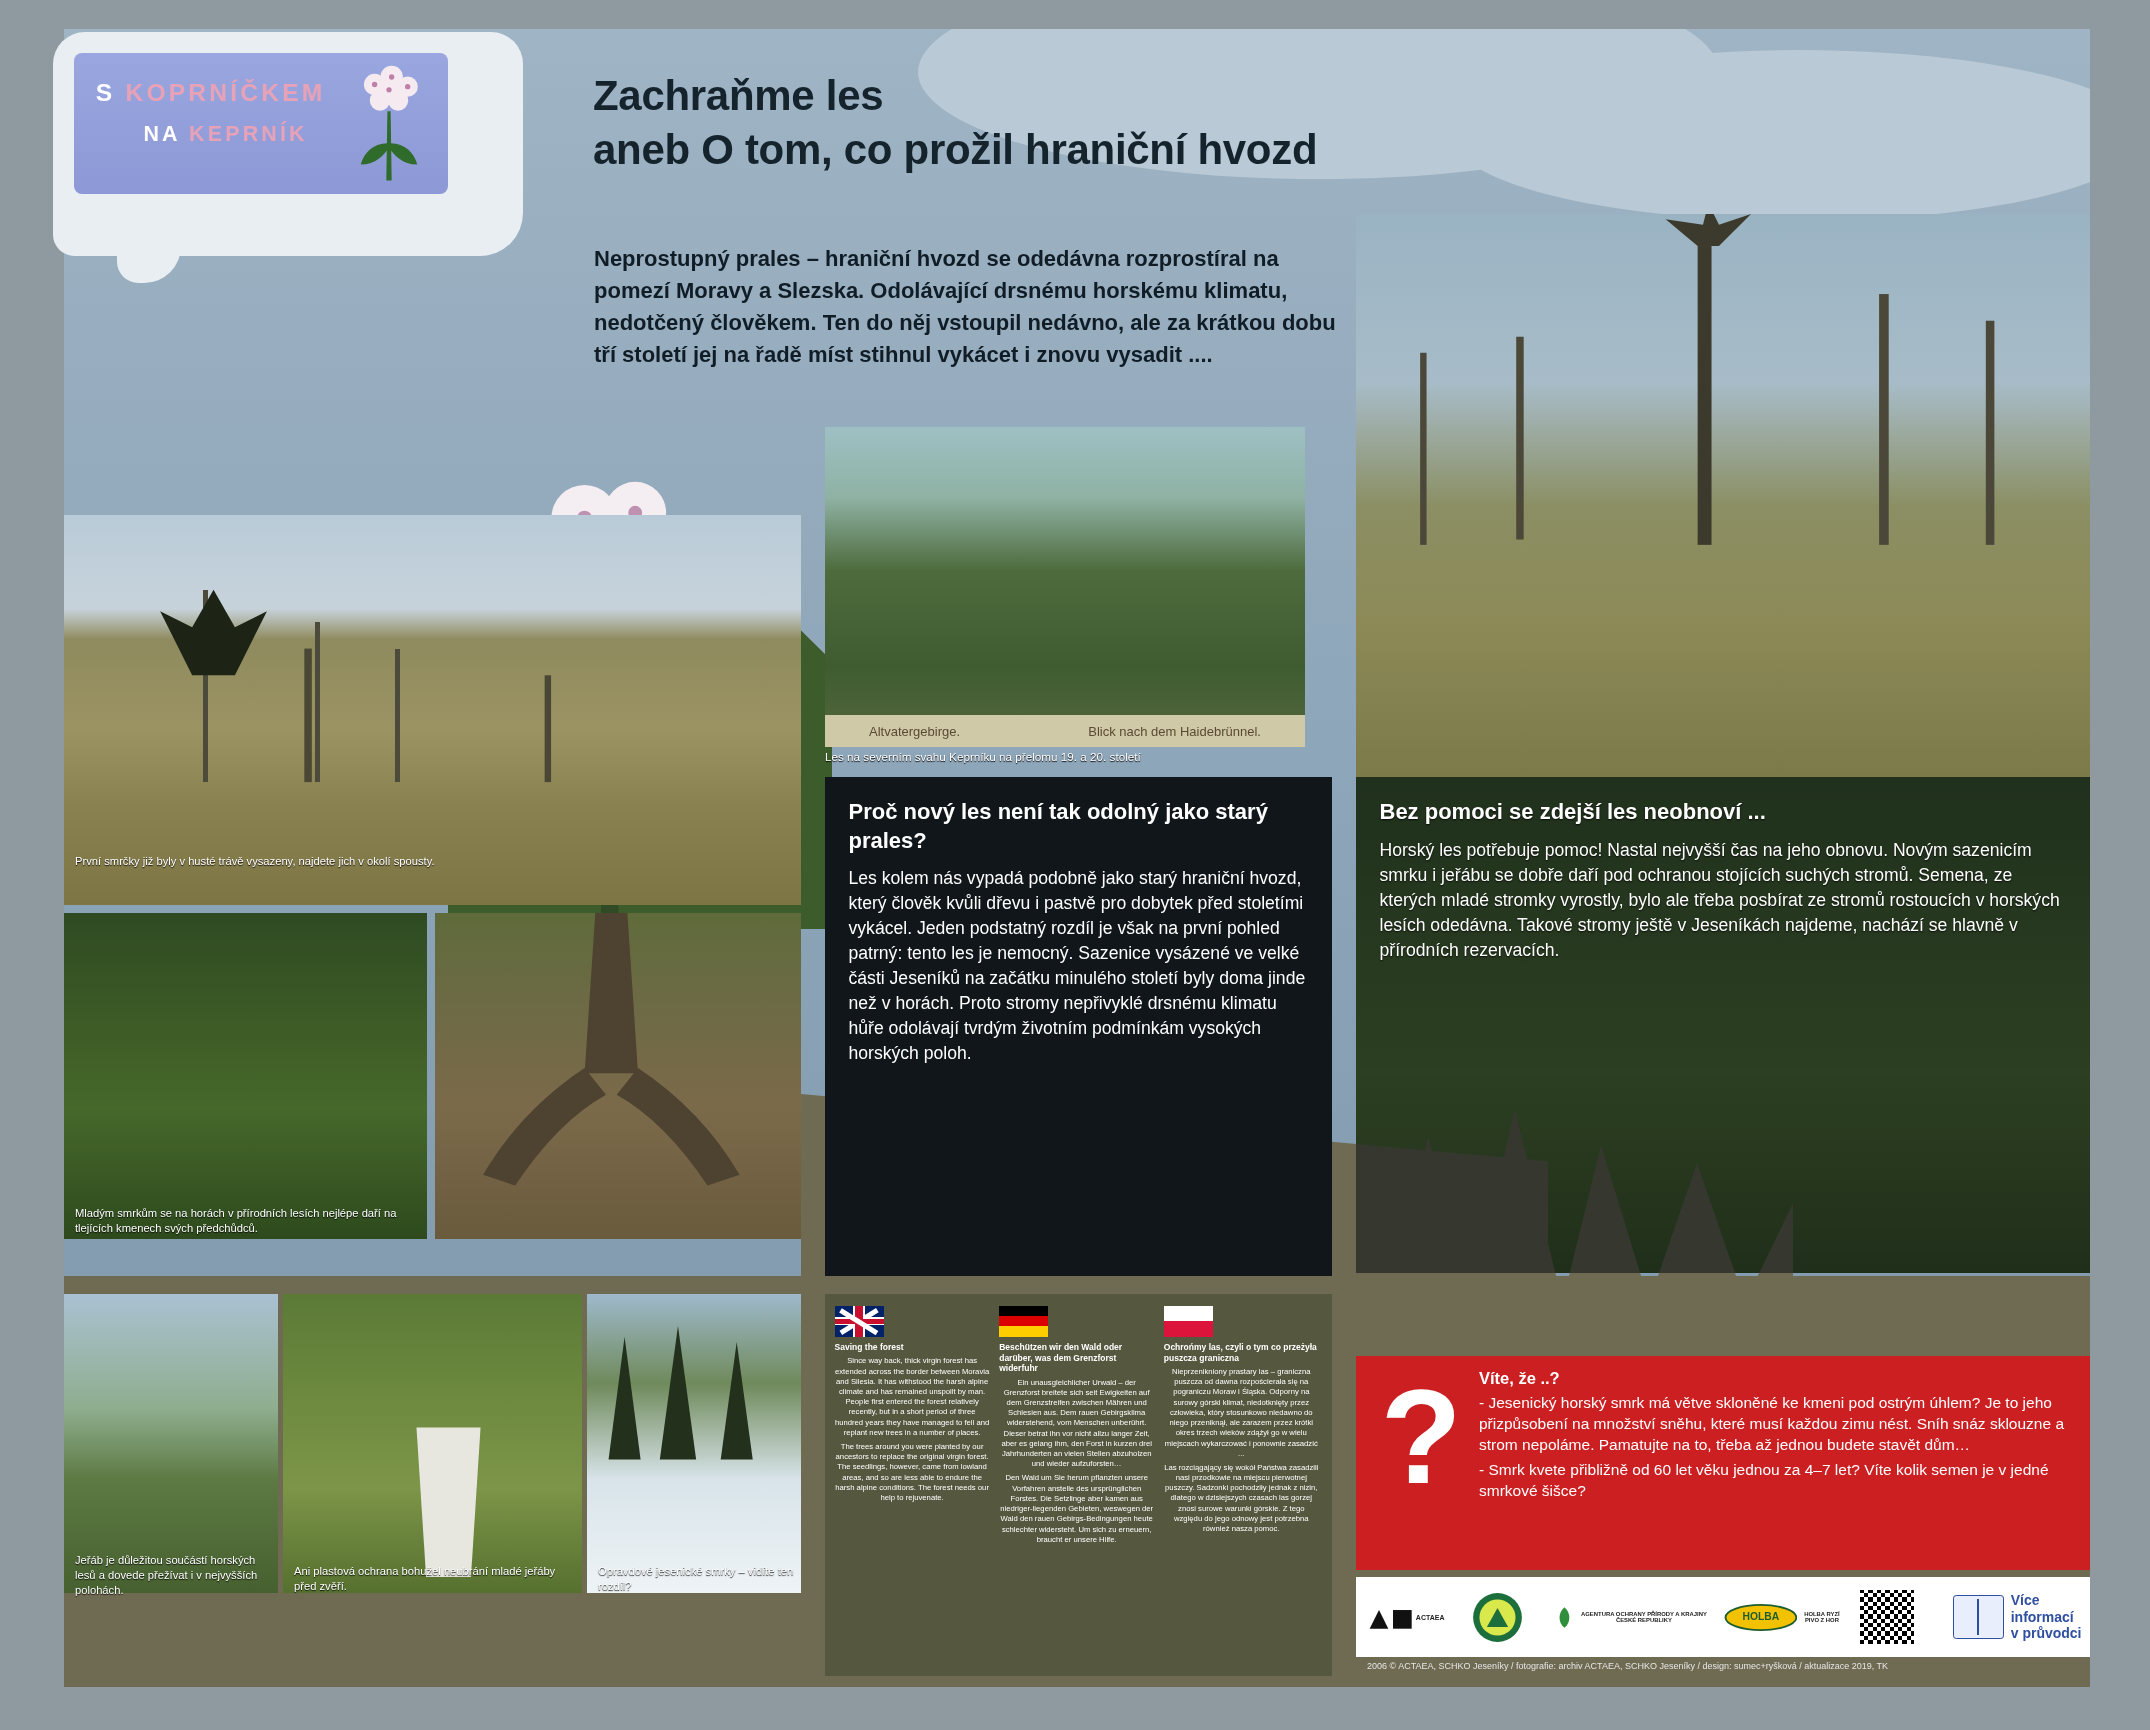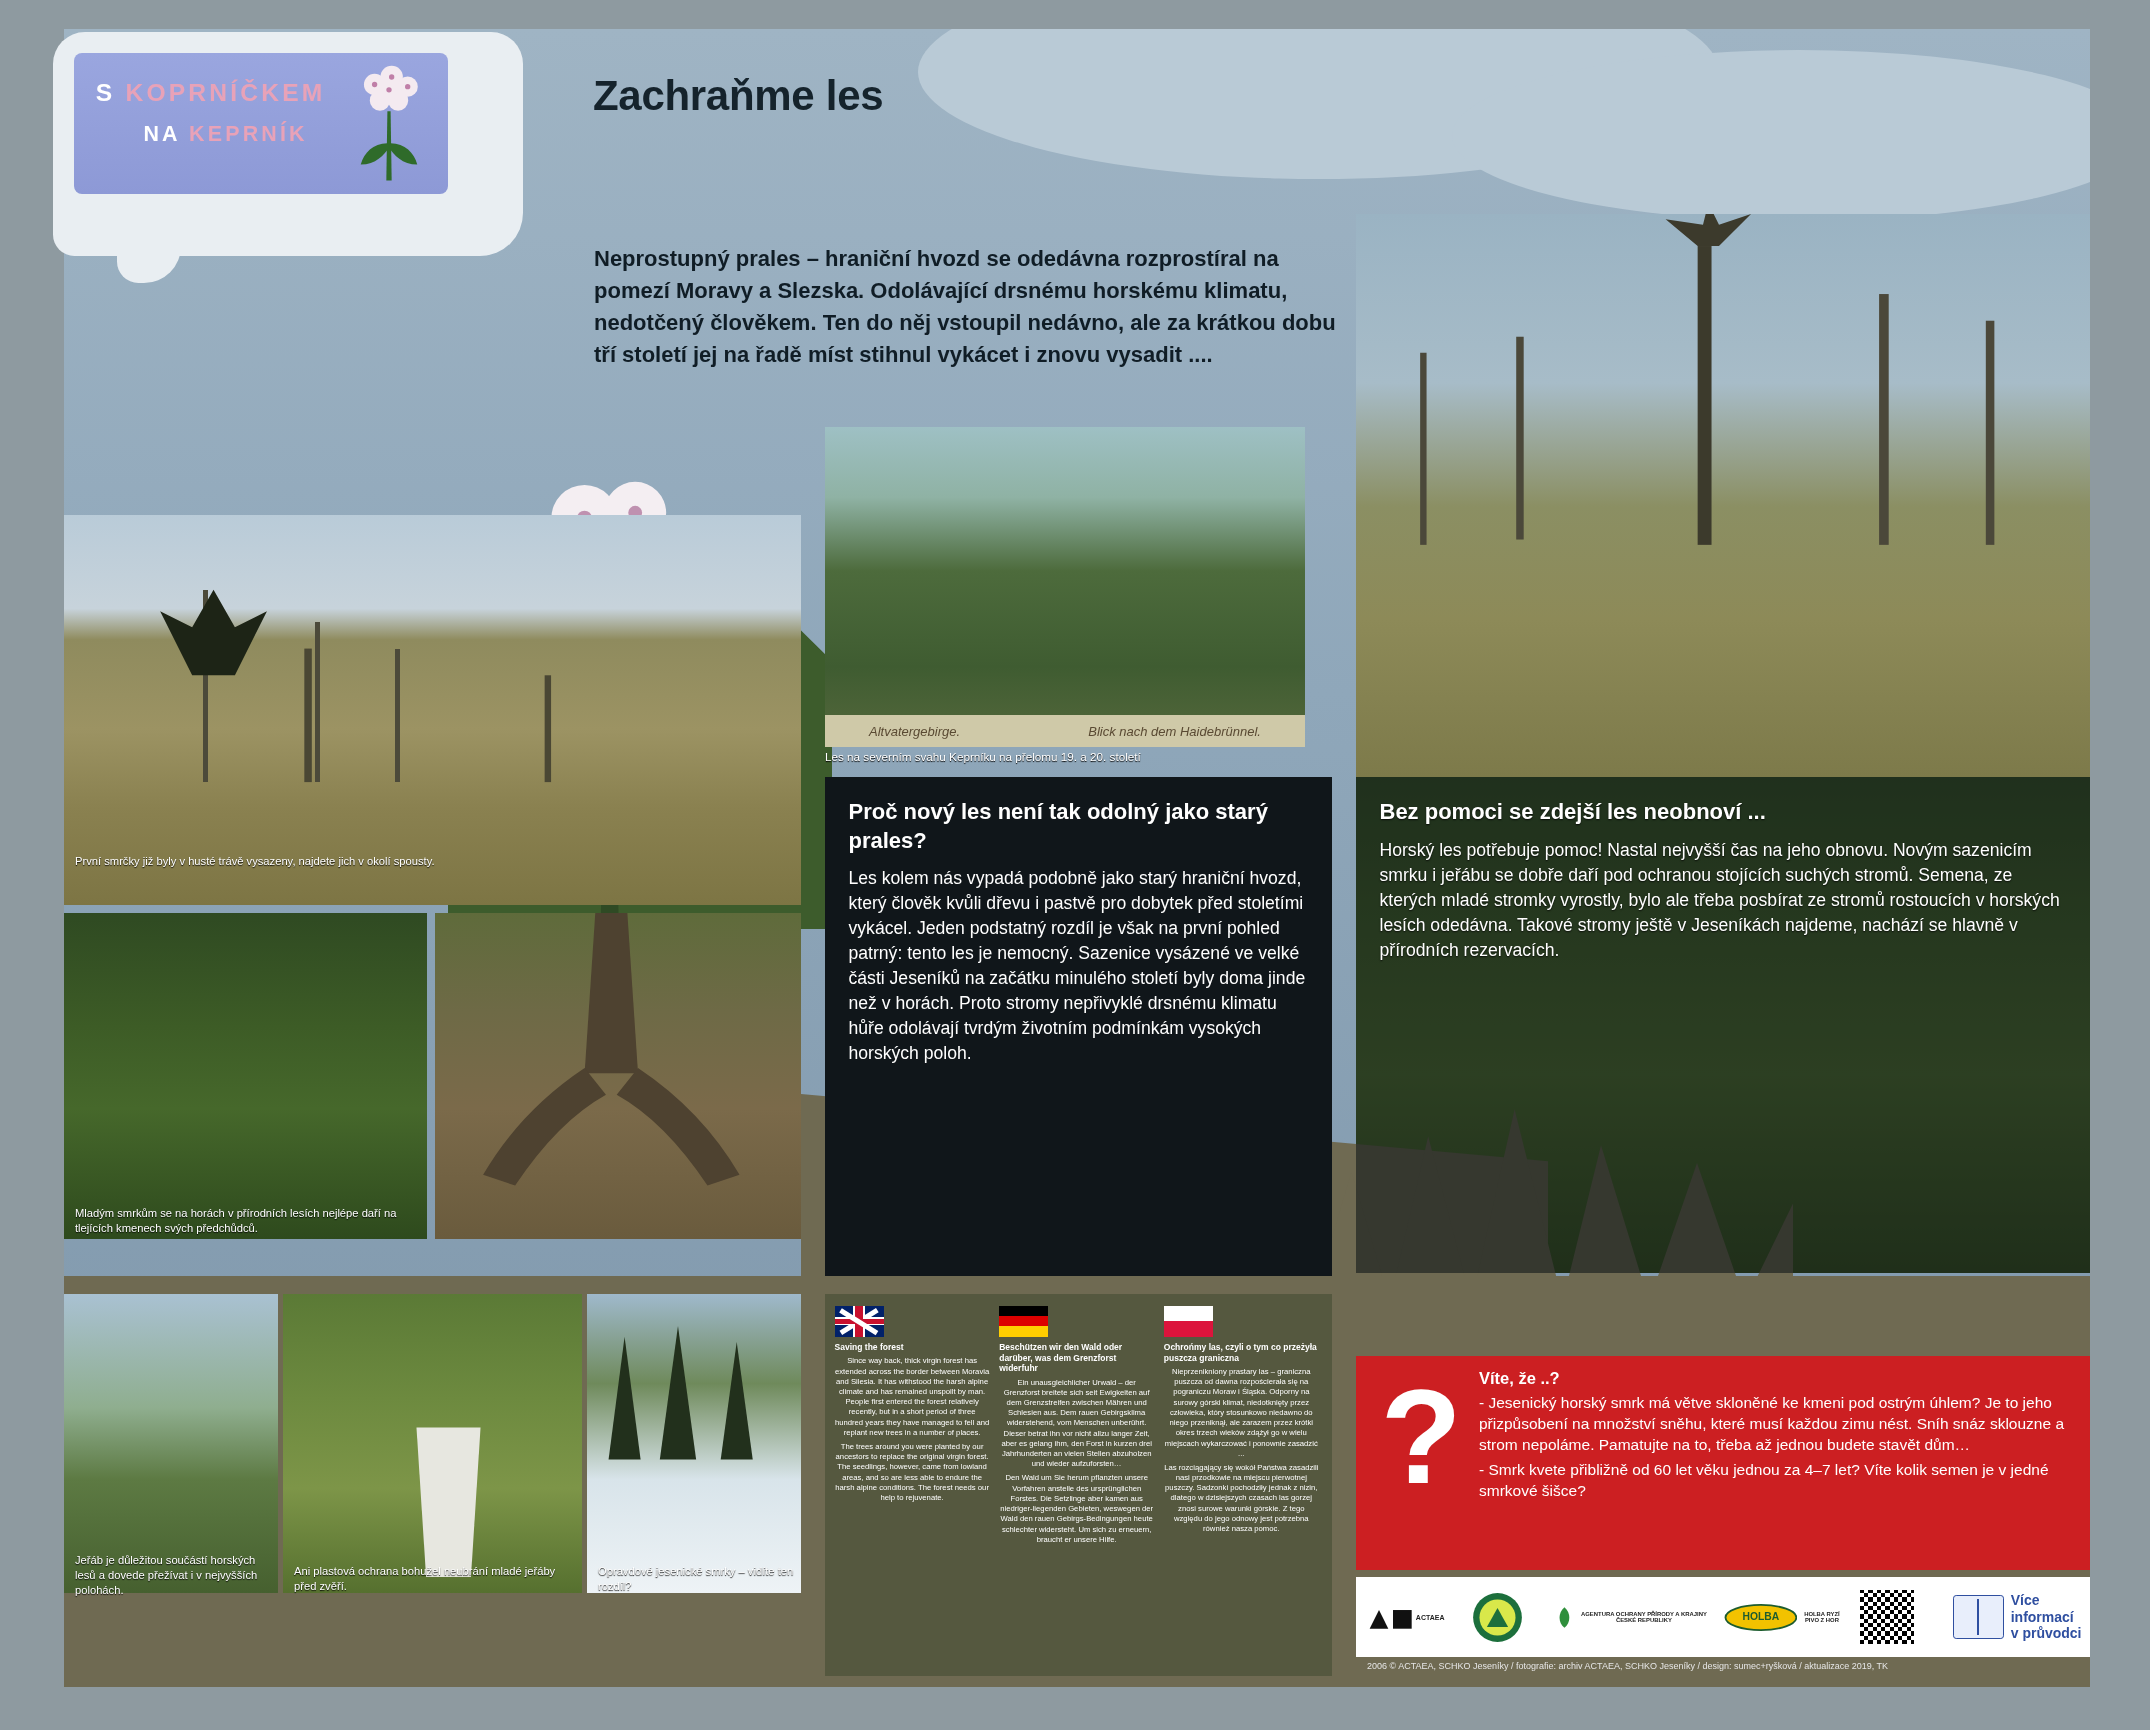--- a/index.html
+++ b/index.html
@@ -107,21 +107,21 @@
   
   #photo3 { left: 435px; top: 913px; width: 366px; height: 326px;
     background: linear-gradient(180deg,#5f6b3b 0%, #6e6a46 30%, #7b6a4a 60%, #6a5b3d 100%); }
 
   
   #photo4 { left: 825px; top: 427px; width: 480px; height: 320px;
     background: linear-gradient(180deg,#9ec0c4 0%, #8fb2a4 22%, #4d6b3c 45%, #3f5c31 75%, #55683c 100%); }
   #photo4 .pc-band {
     position: absolute; left: 0; right: 0; bottom: 0; height: 32px;
     background: #cfc9a8; color: #5a4a33;
-    font-size: 13px; font-style: italic;
+    font-size: 13px; 
     display: flex; align-items: center; justify-content: space-around; gap: 40px;
   }
   .pc-cap {
     position: absolute; left: 825px; top: 750px; width: 480px;
     font-size: 11.7px; color: #fff; text-shadow: 0 0.5px 1.1px #000;
   }
 
   
   #photo5 { left: 1356px; top: 214px; width: 734px; height: 563px;
     background: linear-gradient(180deg,#9ab3c3 0%, #a7bcc8 30%, #8b8f63 52%, #8d8a58 72%, #7d7a4a 100%); }
@@ -343,20 +343,21 @@
             <circle cx="80" cy="26" r="5"></circle>
             <circle cx="110" cy="44" r="5"></circle>
             <circle cx="75" cy="50" r="5"></circle>
           </g>
       </svg>
     </div>
   </div>
 
   <div class="headline">
     <div>Zachraňme les</div>
+    <div>aneb O tom, co prožil hraniční hvozd</div>
   </div>
   <div class="lead">Neprostupný prales – hraniční hvozd se odedávna rozprostíral na pomezí Moravy a Slezska. Odolávající drsnému horskému klimatu, nedotčený člověkem. Ten do něj vstoupil nedávno, ale za krátkou dobu tří století jej na řadě míst stihnul vykácet i znovu vysadit ....</div>
 
   <div class="photo" id="photo1">
     <div class="tree" style="left:139px;height:192px;"></div>
     <div class="tree" style="left:251px;height:160px;"></div>
     <div class="tree" style="left:331px;height:133px;"></div>
     <svg width="737" height="390" style="position:absolute;left:0;top:0;" viewBox="0 0 1380 730">
       <path d="M240 300 l-60 -120 l60 30 l40 -70 l40 70 l60 -30 l-60 120 Z" fill="#1d2416"></path>
       <rect x="450" y="250" width="14" height="250" fill="#4a4734"></rect>

